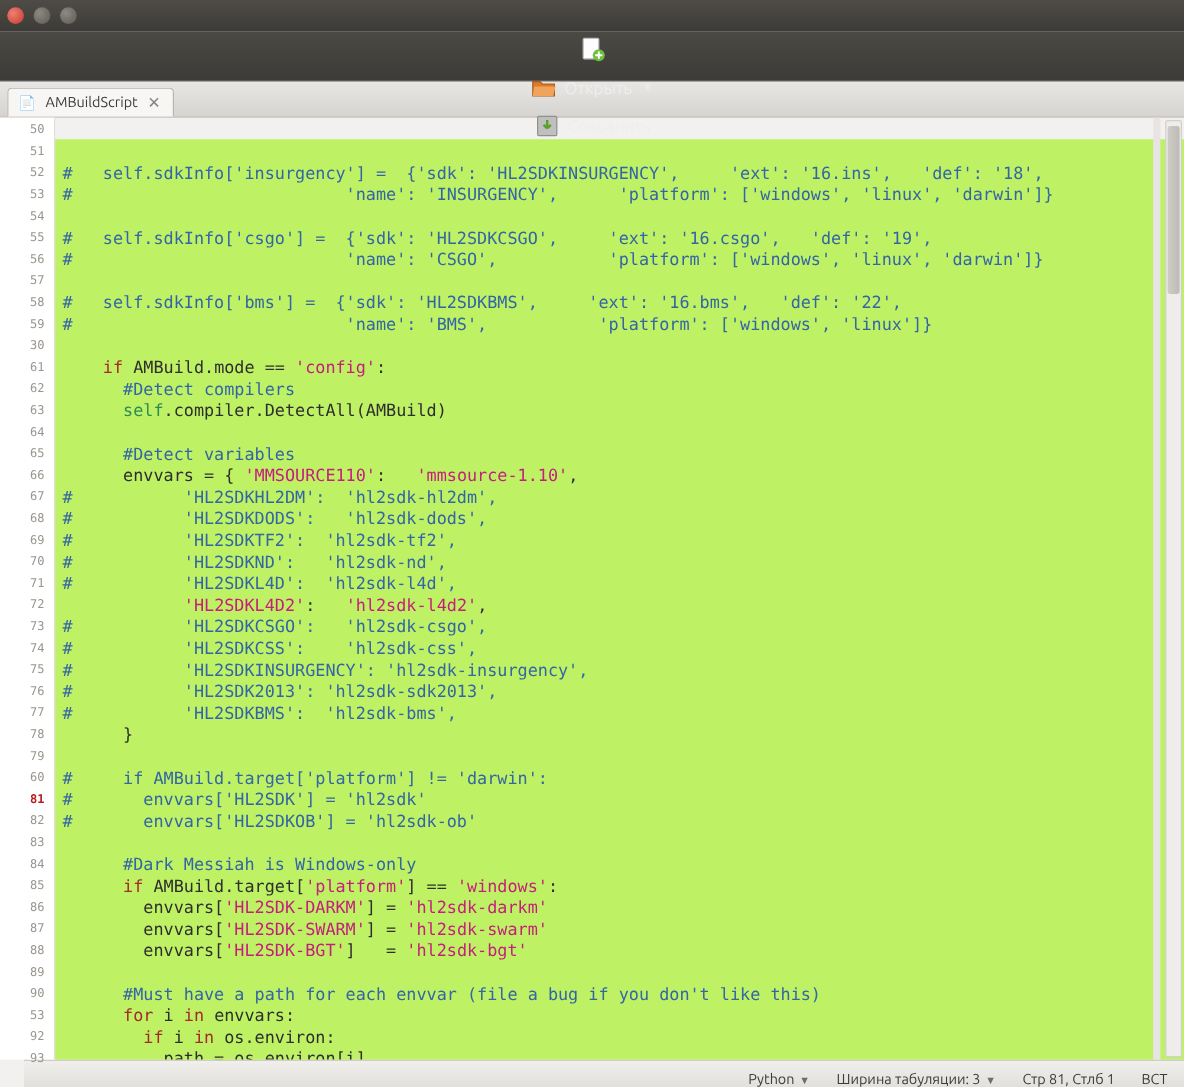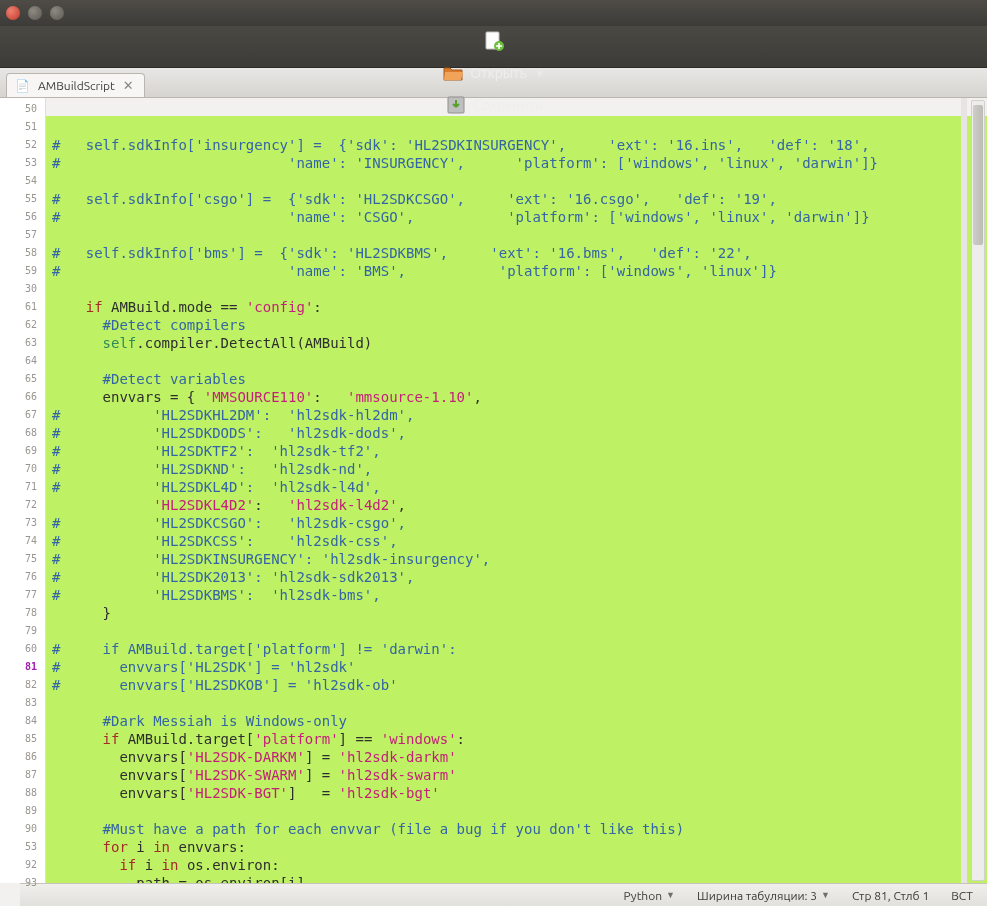--- a/index.html
+++ b/index.html
@@ -87,42 +87,42 @@
   background: #bef264;
   padding: 2px 6px;
   font-family: "DejaVu Sans Mono","Liberation Mono",monospace;
   font-size: 14px;
   line-height: 18px;
   white-space: pre;
   overflow: hidden;
   color: #2e2e2e;
   margin-top: 18px;
 }
-.current-lineno { font-weight: bold; color:#a21caf; }
+.current-lineno { font-weight: bold; color:#b91c1c; }
 .scrollbar {
   position:absolute; right:2px; top:2px; bottom:2px; width:14px;
   background: #eeedeb; border:1px solid #d2d0cc; border-radius:2px;
 }
 .thumb { position:absolute; left:1px; right:1px; top:4px; height:140px;
   background: linear-gradient(to right,#cfcdc8,#bdbbb5); border-radius:2px; }
 .right-margin {
   position:absolute; right:20px; top:0; bottom:0; width:6px; background:#e9e4e4;
 }
 
 .c-cm { color:#3465a4; } 
 .c-kw { color:#a52a2a; font-weight:normal; }
 .c-str { color:#c4207b; }
 .c-self { color:#2e8b57; }
 .c-id { color:#2e2e2e; }
 
 .statusbar {
   height:23px;
   background: linear-gradient(to bottom,#f1efec,#e2e0dc);
   border-top:1px solid #c6c3bd;
-  display:flex; align-items:center; justify-content:flex-end;
+  display:flex; align-items:flex-end; justify-content:flex-end;
   gap:22px; padding: 0 14px;
   font-size:12px; color:#3c3b37;margin-left:20px;
 }
 .statusbar .cell { display:flex; align-items:center; gap:4px; }
 .drop { font-size:9px; opacity:.7; }
 </style>
 </head>
 <body>
 
 <div class="titlebar">

